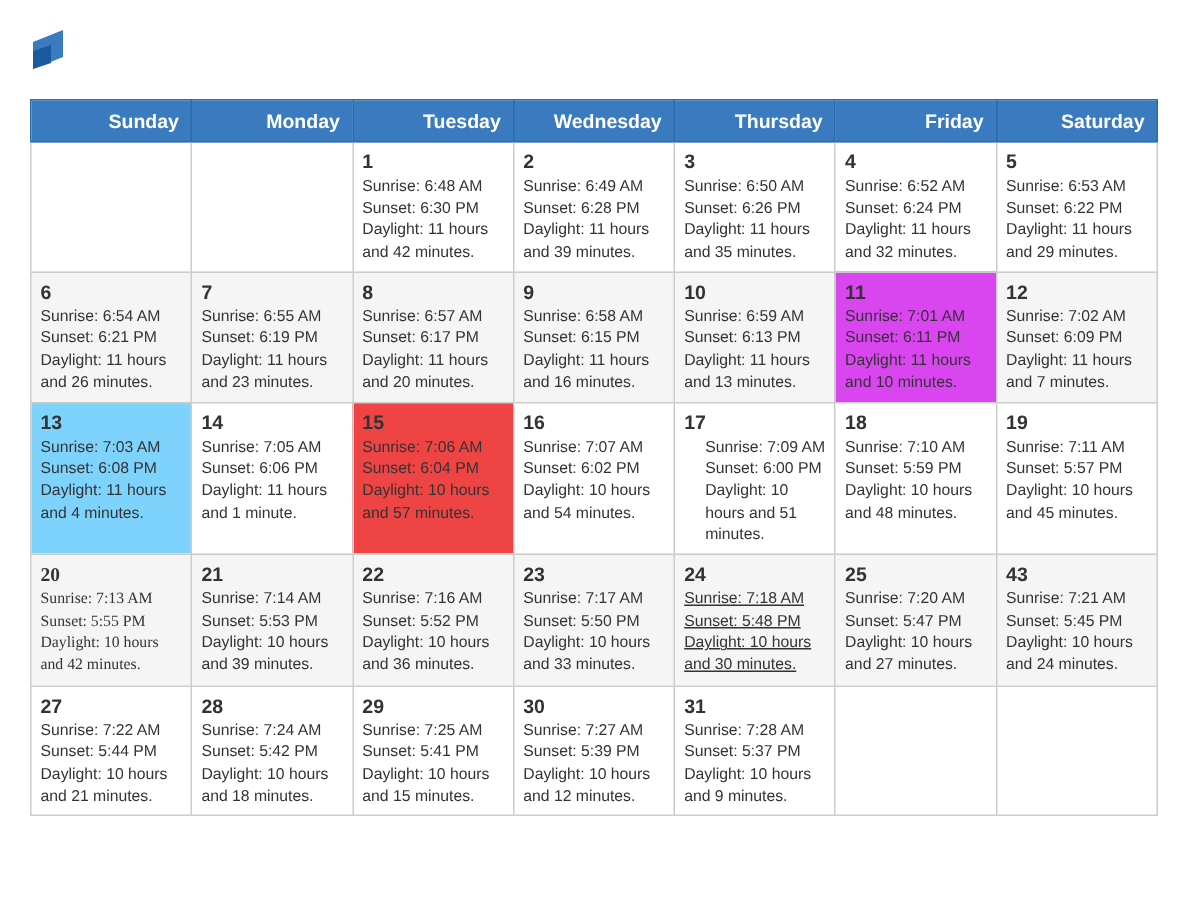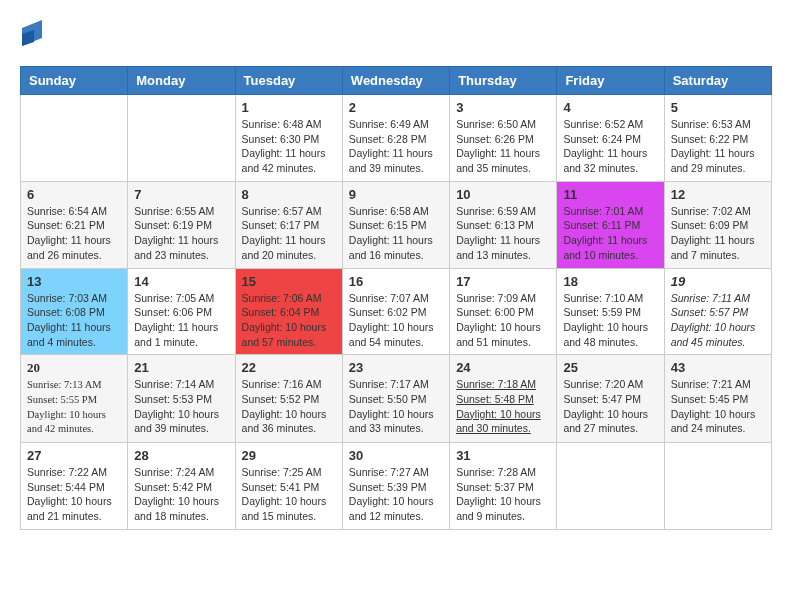--- a/index.html
+++ b/index.html
@@ -55,21 +55,21 @@
     .calendar {
       width: 100%;
       border-collapse: collapse;
     }
     .calendar th {
       background-color: #3a7abf;
       color: white;
       padding: 6px 8px;
       font-size: 13px;
       font-weight: bold;
-      text-align: left;
+      text-align: right;
       border: 1px solid #2a6aaf;
     }
     .calendar td {
       vertical-align: top;
       border: 1px solid #ccc;
       padding: 5px 6px;
       font-size: 11px;
       color: #333;
       min-height: 80px;
       width: calc(100% / 7);
@@ -229,31 +229,31 @@
 Daylight: 10 hours and 57 minutes.</div>
         </td>
         <td style="background-color: rgb(255, 255, 255);">
           <span class="day-num">16</span>
           <div class="day-info" style="white-space: pre-line;">Sunrise: 7:07 AM
 Sunset: 6:02 PM
 Daylight: 10 hours and 54 minutes.</div>
         </td>
         <td style="background-color: rgb(255, 255, 255);">
           <span class="day-num">17</span>
-          <div class="day-info" style="white-space: pre-line;">Sunrise: 7:09 AM
+          <div class="day-info" style="white-space: pre-line; margin-left: 14px;">Sunrise: 7:09 AM
 Sunset: 6:00 PM
 Daylight: 10 hours and 51 minutes.</div>
         </td>
         <td style="background-color: rgb(255, 255, 255);">
           <span class="day-num">18</span>
           <div class="day-info" style="white-space: pre-line;">Sunrise: 7:10 AM
 Sunset: 5:59 PM
 Daylight: 10 hours and 48 minutes.</div>
         </td>
-        <td style="background-color: rgb(255, 255, 255); font-style: italic;">
+        <td style="background-color: rgb(255, 255, 255);">
           <span class="day-num">19</span>
           <div class="day-info" style="white-space: pre-line;">Sunrise: 7:11 AM
 Sunset: 5:57 PM
 Daylight: 10 hours and 45 minutes.</div>
         </td>
       </tr>
       <tr>
         <td style="background-color: rgb(245, 245, 245); font-family: Liberation Serif, serif;">
           <span class="day-num">20</span>
           <div class="day-info" style="white-space: pre-line;">Sunrise: 7:13 AM

